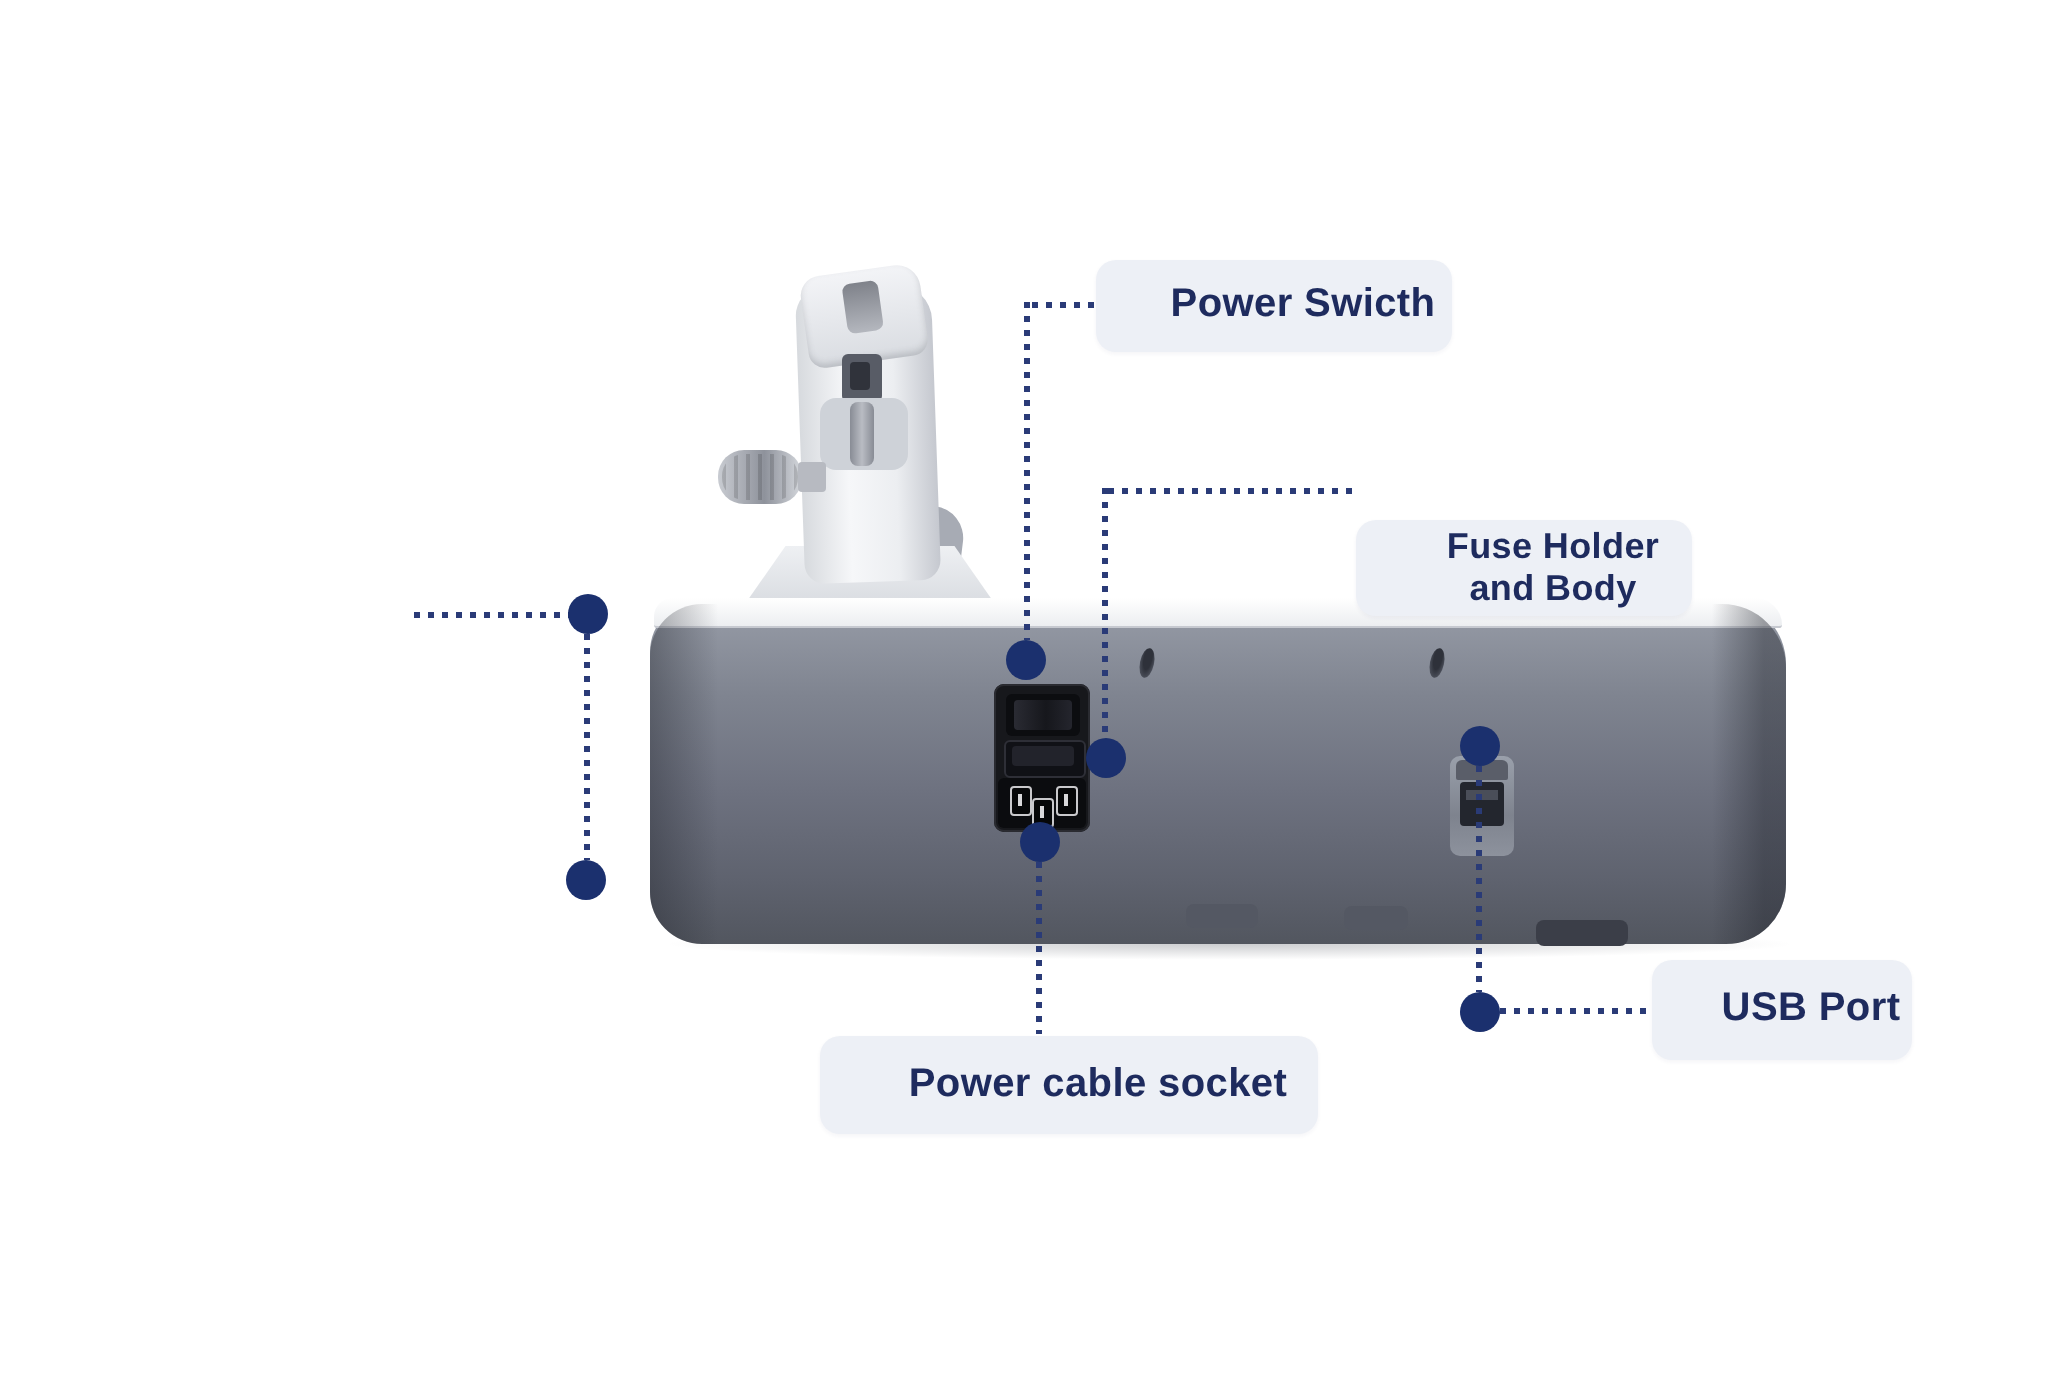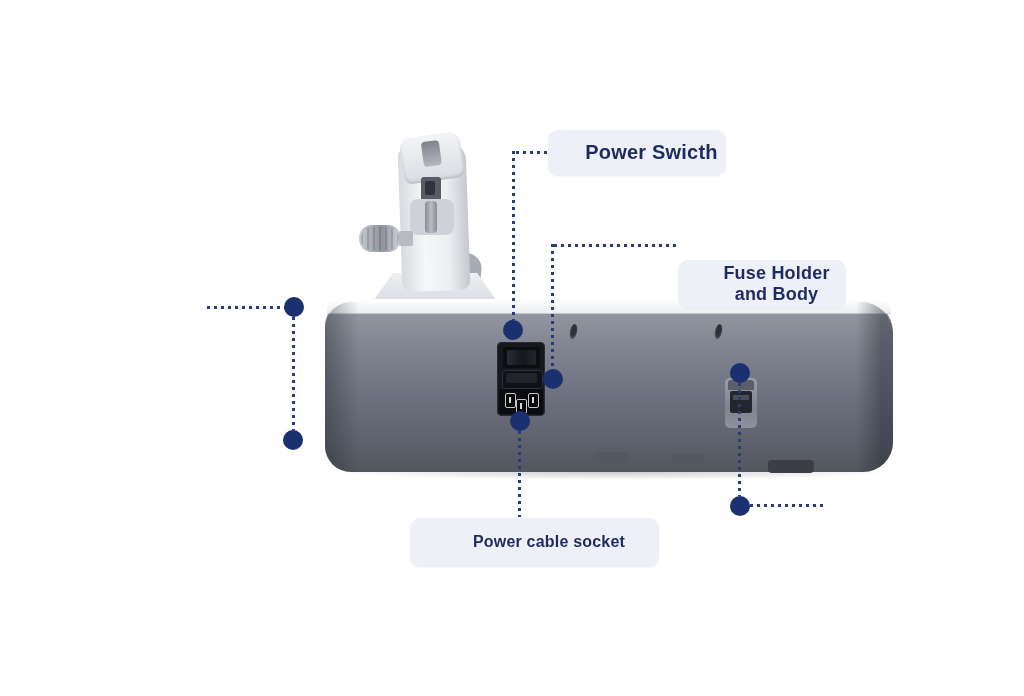--- a/index.html
+++ b/index.html
@@ -210,18 +210,21 @@
   <div class="label" style="left:548px;top:130px;width:149px;height:46px;font-size:20px;z-index:8;">
     <span>Power Swicth</span>
   </div>
 
   <div class="label" style="left:678px;top:220px;width:139px;height:48px;font-size:18px;z-index:8;margin-top:40px;">
     <span>Fuse Holder</span>
     <span>and Body</span>
   </div>
 
 
-  <div class="label" style="left:410px;top:518px;width:220px;height:49px;font-size:16px;z-index:8;">
+  <div class="label" style="left:410px;top:518px;width:220px;height:49px;font-size:20px;z-index:8;">
     <span>Power cable socket</span>
   </div>
 
+  <div class="label" style="left:826px;top:480px;width:101px;height:50px;font-size:20px;z-index:8;">
+    <span>USB Port</span>
+  </div>
 
 </div>
 
 </body></html>

